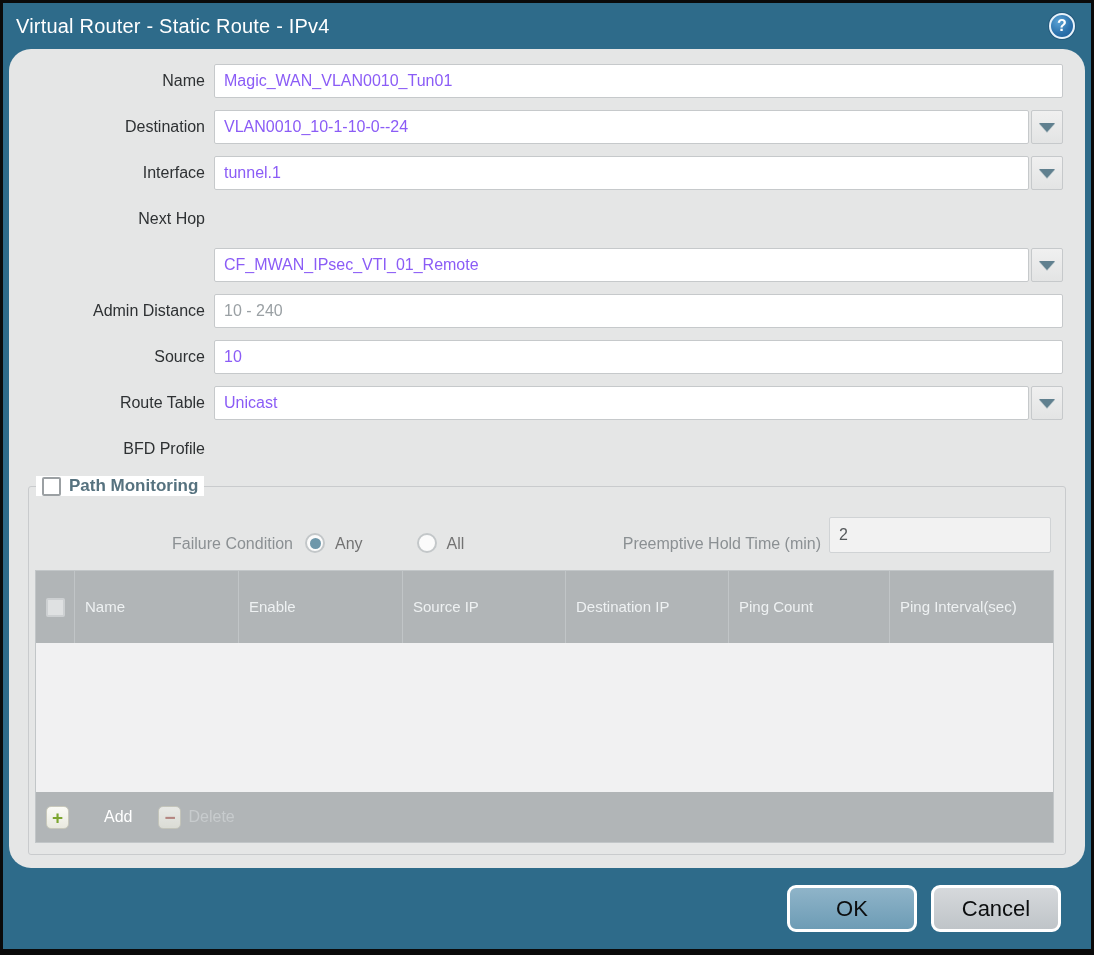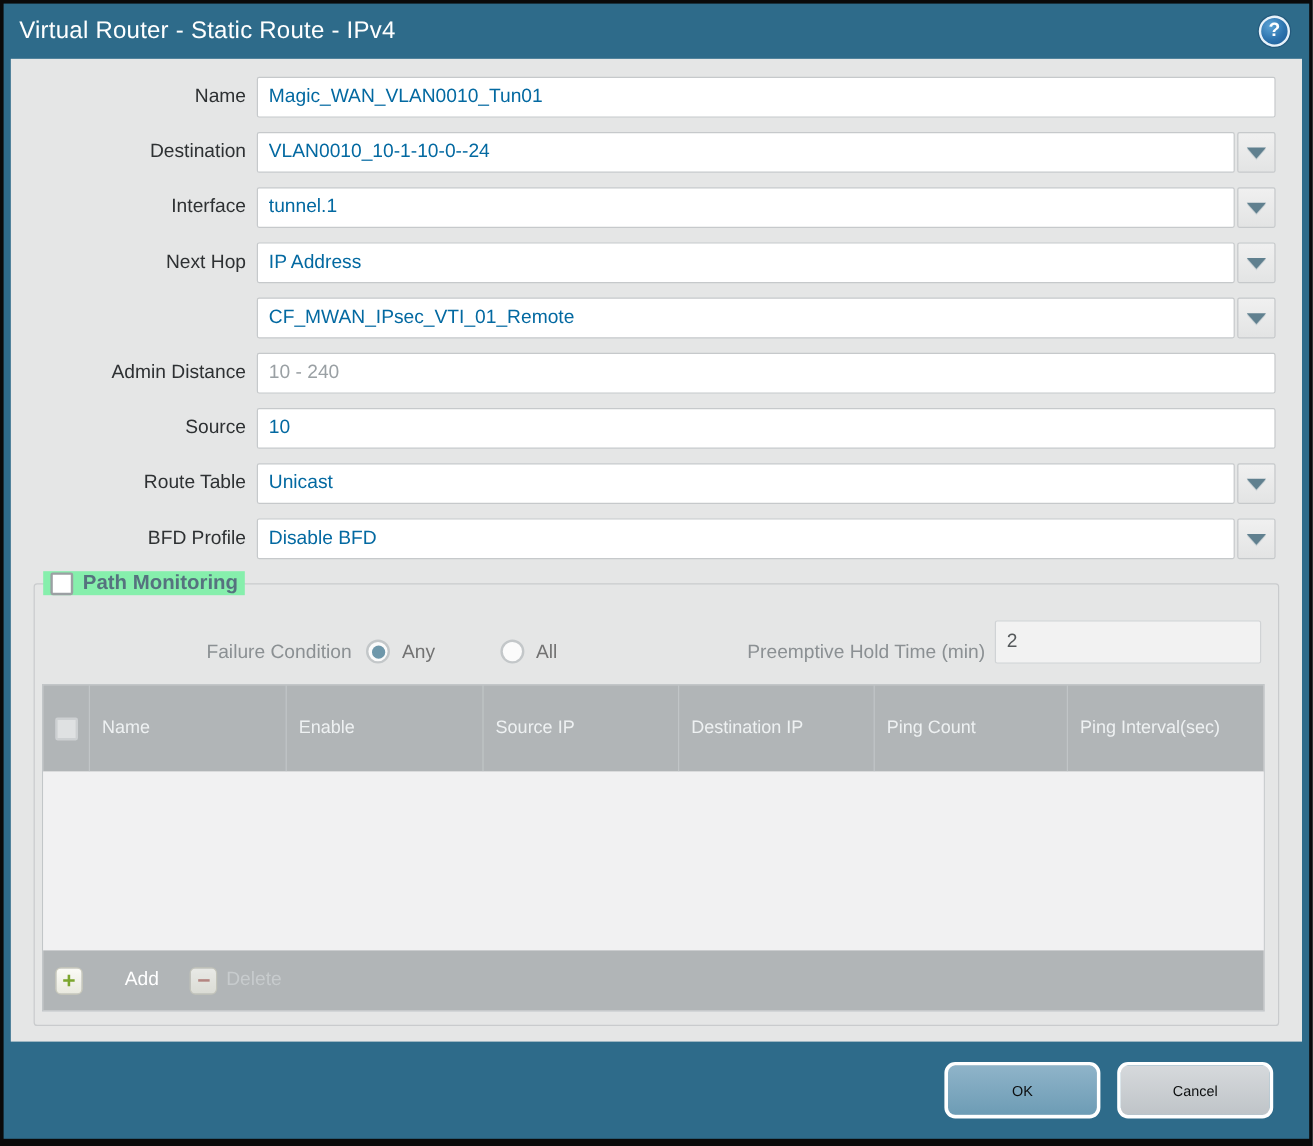--- a/index.html
+++ b/index.html
@@ -43,20 +43,21 @@
     display: flex; align-items: center; justify-content: center;
     cursor: pointer;
   }
   
   .panel {
     flex: 1;
     margin: 0 6px;
     background: #e5e6e6;
     overflow: hidden;
     position: relative;
+    border-radius: 22px;
   }
   .form-row {
     display: flex;
     align-items: center;
     margin: 12px 22px 0 0;
     height: 34px;
   }
   .form-row.first { margin-top: 15px; }
   .lbl {
     width: 205px;
@@ -70,21 +71,21 @@
   .ctrl { flex: 1; display: flex; align-items: stretch; height: 34px; }
   .txt {
     flex: 1;
     min-width: 0;
     height: 34px;
     border: 1px solid #c6c9cb;
     border-radius: 2px;
     background: #ffffff;
     font-family: "Liberation Sans", sans-serif;
     font-size: 16px;
-    color: #0369a1;
+    color: #8b5cf6;
     padding: 0 9px;
     outline: none;
   }
   .txt::placeholder { color: #9aa0a4; opacity: 1; }
   .dd-btn {
     width: 32px;
     height: 34px;
     margin-left: 2px;
     background: linear-gradient(#f0f0f0, #e3e4e4);
     border: 1px solid #c6c9cb;
@@ -104,21 +105,21 @@
   .fieldset {
     margin: 20px 19px 0 19px;
     height: 369px;
     border: 1px solid #c9cbcd;
     border-radius: 3px;
     position: relative;
   }
   .legend {
     position: absolute;
     top: -11px; left: 7px;
-    background: #86efac;
+    background: #ffffff;
     display: flex;
     align-items: center;
     padding: 0 6px;
     gap: 8px;
   }
   .checkbox {
     width: 19px; height: 19px;
     background: #ffffff;
     border: 2px solid #9ba0a3;
     border-radius: 2px;
@@ -237,21 +238,21 @@
     align-items: center;
     justify-content: flex-end;
     padding-right: 30px;
     gap: 14px;
   }
   .btn {
     width: 130px; height: 47px;
     border-radius: 9px;
     border: 3px solid #ffffff;
     font-family: "Liberation Sans", sans-serif;
-    font-size: 12px;
+    font-size: 22px;
     color: #0c0e0f;
     cursor: pointer;
   }
   .btn.ok { background: linear-gradient(#8fb4c9, #6d9cb5); }
   .btn.cancel { background: linear-gradient(#d6d9dc, #bfc4c8); }
 </style>
 </head>
 <body>
 
 <div class="dialog">
@@ -285,26 +286,20 @@
       <div class="ctrl">
         <input class="txt" value="tunnel.1" style="">
         <span class="dd-btn">
             <span class="arrow-down"></span>
           </span>
       </div>
     </div>
 
     <div class="form-row">
       <span class="lbl">Next Hop</span>
-      <div class="ctrl">
-        <input class="txt" value="IP Address" style="">
-        <span class="dd-btn">
-            <span class="arrow-down"></span>
-          </span>
-      </div>
     </div>
 
     <div class="form-row">
       <span class="lbl"></span>
       <div class="ctrl">
         <input class="txt" value="CF_MWAN_IPsec_VTI_01_Remote" style="">
         <span class="dd-btn">
             <span class="arrow-down"></span>
           </span>
       </div>
@@ -329,26 +324,20 @@
       <div class="ctrl">
         <input class="txt" value="Unicast" style="">
         <span class="dd-btn">
             <span class="arrow-down"></span>
           </span>
       </div>
     </div>
 
     <div class="form-row">
       <span class="lbl">BFD Profile</span>
-      <div class="ctrl">
-        <input class="txt" value="Disable BFD" style="">
-        <span class="dd-btn">
-            <span class="arrow-down"></span>
-          </span>
-      </div>
     </div>
 
     <div class="fieldset">
       <div class="legend">
         <span class="checkbox"></span>
         <span class="pm-title">Path Monitoring</span>
       </div>
 
       <div class="fc-row">
         <span class="fc-label">Failure Condition</span>

